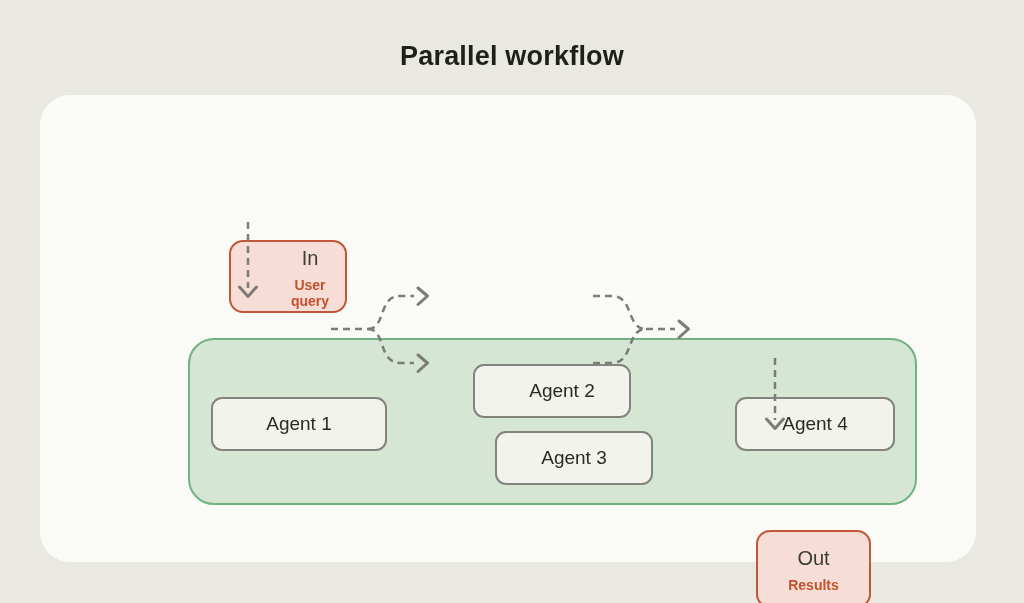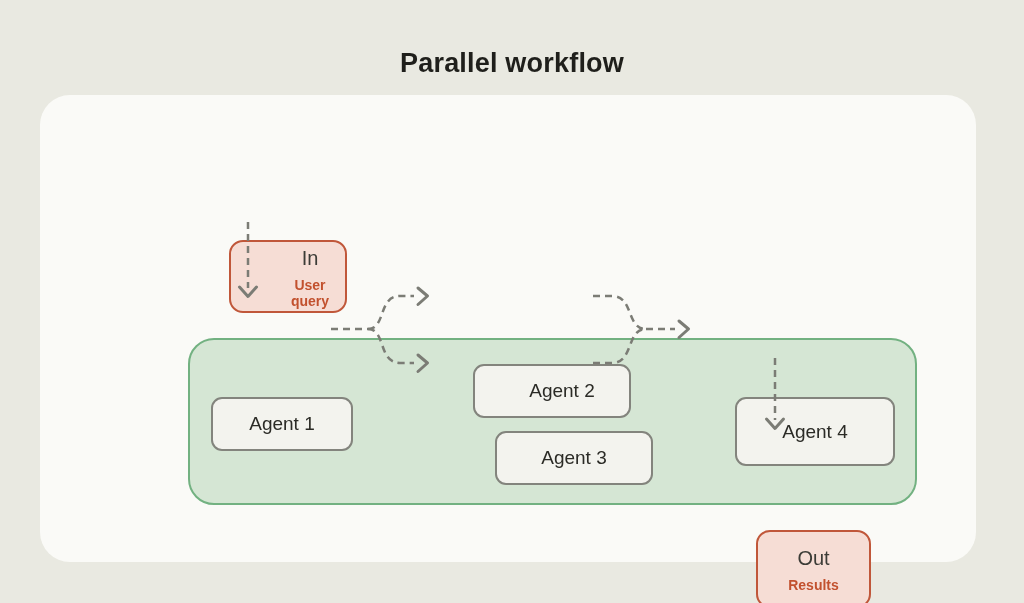--- a/index.html
+++ b/index.html
@@ -10,21 +10,21 @@
     overflow: hidden;
   }
   .page {
     position: relative;
     width: 1024px;
     height: 603px;
     background: var(--background, #e9e9e1);
   }
   .title {
     position: absolute;
-    top: 48px; left: 0; width: 1024px;
+    top: 41px; left: 0; width: 1024px;
     text-align: center;
     font-size: 27px;
     font-weight: 700;
     letter-spacing: 0.2px;
     color: var(--title-text, #1f1f1b);
   }
   .card {
     position: absolute;
     left: 40px; top: 95px;
     width: 936px; height: 467px;
@@ -59,24 +59,24 @@
     margin-top: 6px;
   }
   .node-agent {
     background: var(--agent-fill, #f3f3ee);
     border: 2.5px solid var(--agent-border, #83847d);
     border-radius: 11px;
   }
   .node-agent .label { font-size: 19px; color: #2b2b26; }
   .node-in  { left: 189px; top: 145px; width: 118px; height: 73px; padding-left: 44px; }
   .node-out { left: 716px; top: 435px; width: 115px; height: 78px; }
-  .agent-1 { left: 171px; top: 302px; width: 142px; height: 54px; }
+  .agent-1 { left: 171px; top: 302px; width: 176px; height: 54px; }
   .agent-2 { left: 433px; top: 269px; width: 158px; height: 54px; padding-left: 20px; }
   .agent-3 { left: 455px; top: 336px; width: 158px; height: 54px; }
-  .agent-4 { left: 695px; top: 302px; width: 160px; height: 69px; }
+  .agent-4 { left: 695px; top: 302px; width: 160px; height: 54px; }
   svg.connectors {
     position: absolute;
     left: 0; top: 0;
     width: 1024px; height: 603px;
     pointer-events: none;
   }
   .dash {
     fill: none;
     stroke: var(--connector, #7b7c75);
     stroke-width: 2.5;

